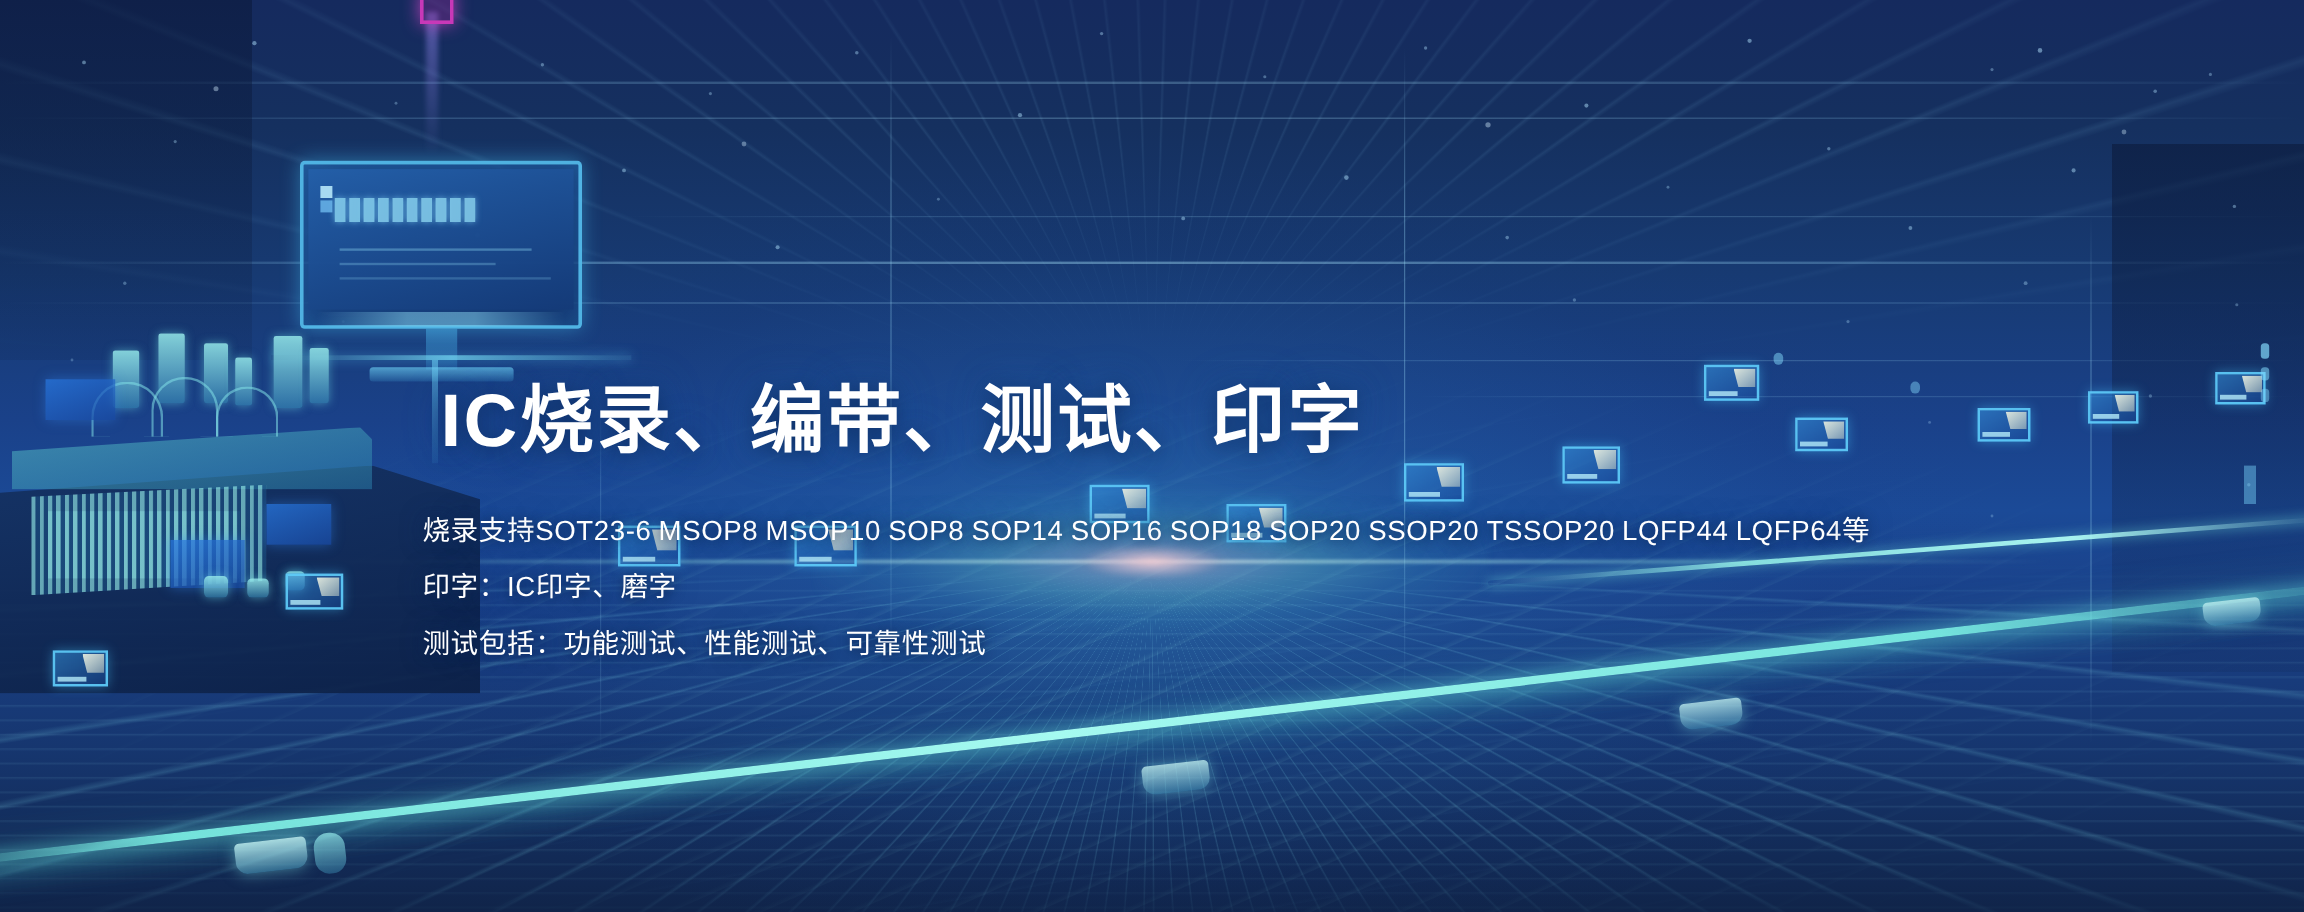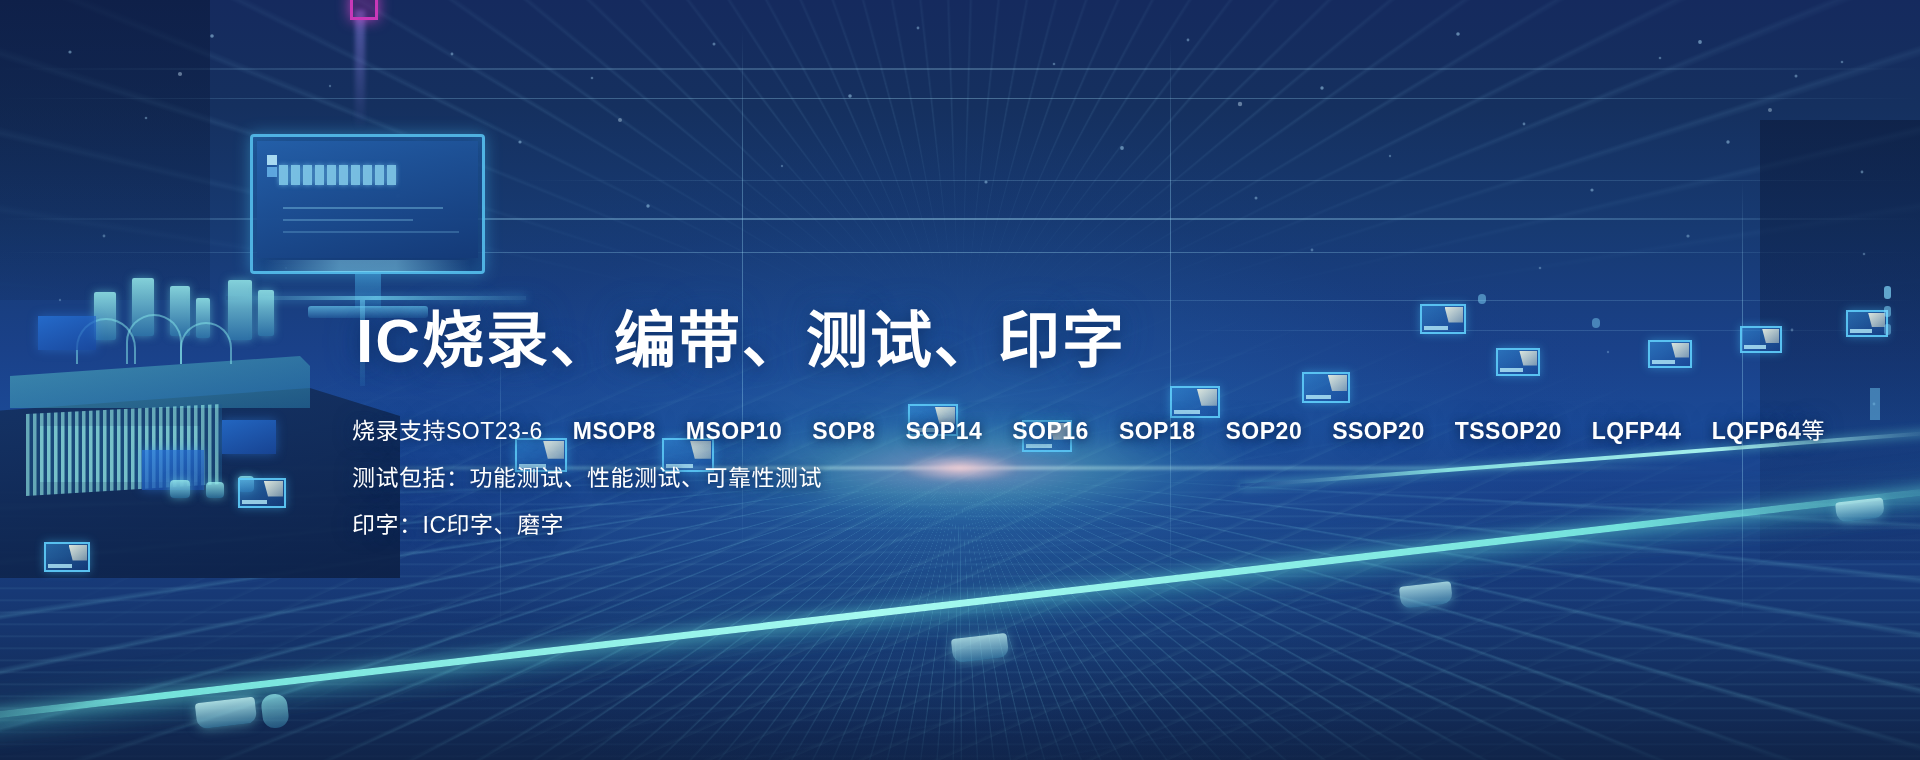--- a/index.html
+++ b/index.html
@@ -347,21 +347,21 @@
 
   
   .copy {
     position: absolute;
     left: 352px;
     top: 300px;
     width: 1300px;
     z-index: 40;
   }
   .headline {
-    margin: 4px;
+    margin: 15px;
     font-size: 62px;
     line-height: 74px;
     font-weight: 700;
     color: #ffffff;
     letter-spacing: 2px;
     text-shadow: 0 2px 18px rgba(10,40,90,0.85), 0 0 34px rgba(40,110,190,0.45);
     white-space: nowrap;
   }
   .sublines {
     margin-top: 30px;
@@ -370,21 +370,21 @@
     color: #ffffff;
     font-size: 23px;
     line-height: 47px;
     font-weight: 400;
     letter-spacing: 0.5px;
     text-shadow: 0 1px 10px rgba(8,30,70,0.9), 0 0 20px rgba(20,70,140,0.5);
     white-space: nowrap;
   }
   .pkg-list { display: inline; }
   .pkg { display: inline-block; }
-  .pkg + .pkg { margin-left: 30px; font-weight: bold; }
+  .pkg + .pkg { margin-left: 6px; }
   .pkg-suffix { margin-left: 0; }
 </style>
 </head>
 <body>
 
 <div id="banner">
 
   <div class="layer bg-base"></div>
 
   <div class="layer ceiling">
@@ -619,18 +619,18 @@
   <div style="position:absolute;left:1836px;top:500px;width:48px;height:20px;transform:rotate(-6.6deg);background:linear-gradient(180deg,rgba(190,240,240,.8),rgba(80,170,200,.45));border-radius:4px 4px 10px 10px;box-shadow:0 0 12px rgba(130,230,230,.45);"></div>
 
 
   <div class="copy">
     <h1 class="headline">IC烧录、编带、测试、印字</h1>
 
     <div class="sublines">
       <div class="subline">
         <span>烧录支持</span><span class="pkg-list" id="pkg-list"><span class="pkg" style="margin-left: 0px;">SOT23-6</span><span class="pkg">MSOP8</span><span class="pkg">MSOP10</span><span class="pkg">SOP8</span><span class="pkg">SOP14</span><span class="pkg">SOP16</span><span class="pkg">SOP18</span><span class="pkg">SOP20</span><span class="pkg">SSOP20</span><span class="pkg">TSSOP20</span><span class="pkg">LQFP44</span><span class="pkg">LQFP64</span></span><span class="pkg-suffix">等</span>
       </div>
+      <div class="subline">印字：IC印字、磨字</div>
       <div class="subline">测试包括：功能测试、性能测试、可靠性测试</div>
-      <div class="subline">印字：IC印字、磨字</div>
     </div>
   </div>
 
 </div>
 
 </body></html>

